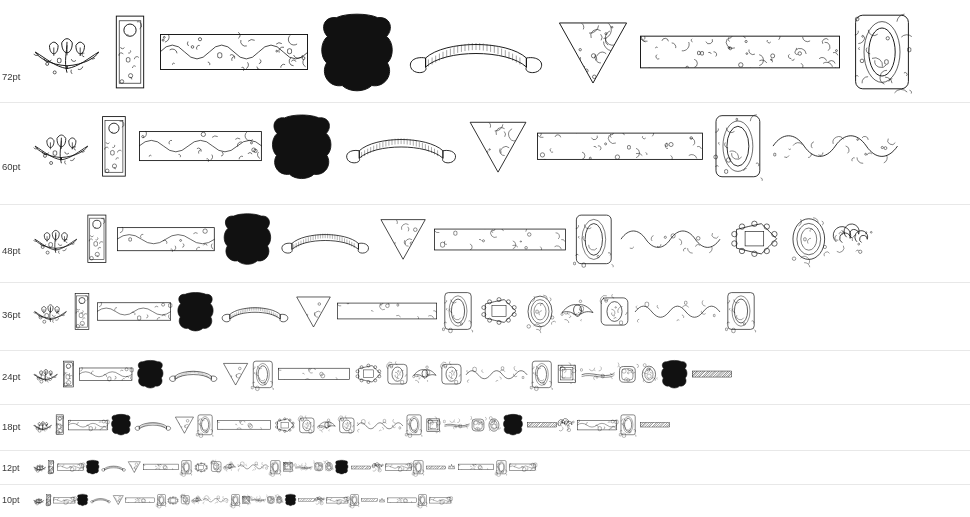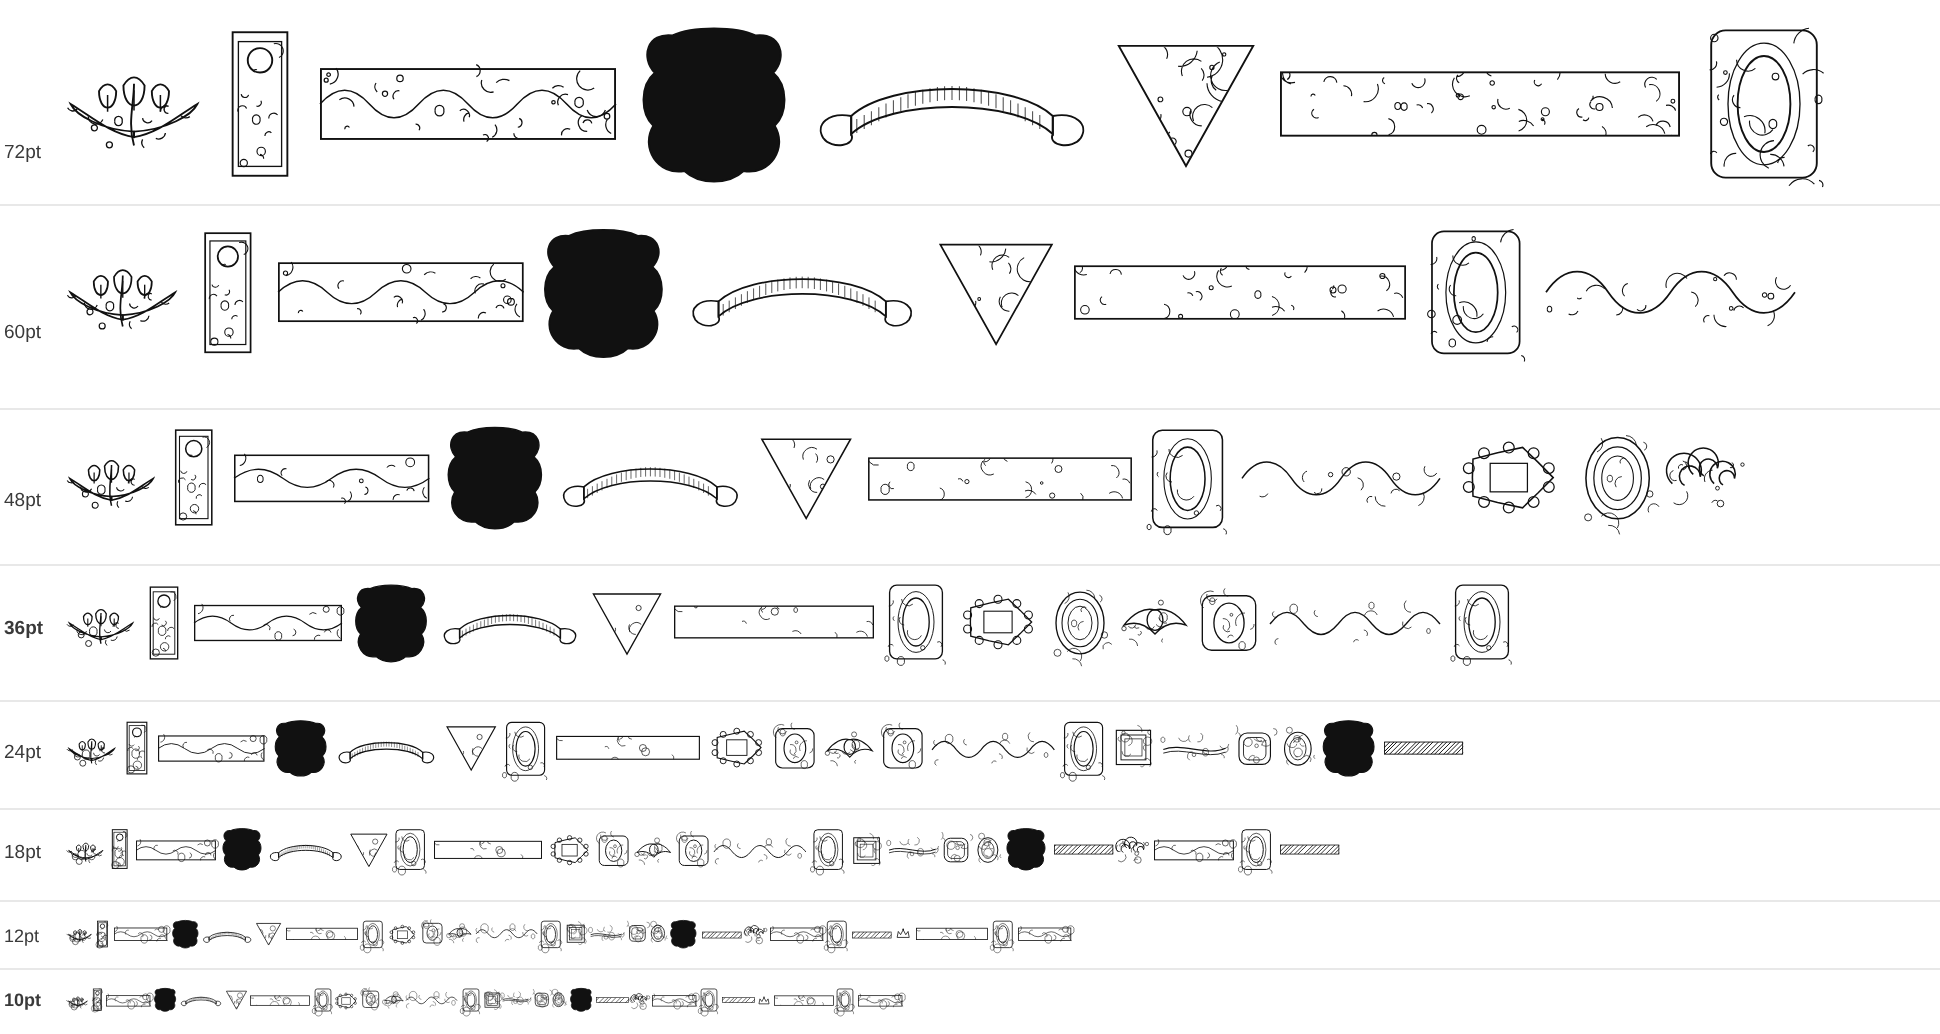--- a/index.html
+++ b/index.html
@@ -327,21 +327,21 @@
       <span class="glyph" style="width: 35.6px; height: 29px; margin-right: 7.9px;">
         <svg class="orn" width="35.64" height="29.040000000000003" viewBox="0 0 35.64 29.040000000000003" xmlns="http://www.w3.org/2000/svg">
           <path d="M0.1980000000000004 16.8432 a8.712 8.712 0 1 1 13.9392 -3.4848 a5.2272 5.2272 0 1 0 -7.8408 4.356" fill="none" stroke="#111111" stroke-width="0.7717836484404162"></path>
           <path d="M10.626000000000001 12.196800000000001 a7.550400000000001 7.550400000000001 0 1 1 12.080640000000002 -3.0201600000000006 a4.53024 4.53024 0 1 0 -6.7953600000000005 3.7752000000000003" fill="none" stroke="#111111" stroke-width="0.7717836484404162"></path>
           <path d="M21.054000000000002 16.8432 a6.3888 6.3888 0 1 1 10.22208 -2.55552 a3.83328 3.83328 0 1 0 -5.74992 3.1944" fill="none" stroke="#111111" stroke-width="0.7717836484404162"></path>
           <path d="M2.3 15.2A2.5 2.5 0 0 1 0.7 10.3 M19.9 26.4A2.0 2.0 0 0 1 22.7 25.4 M16.5 16.0A4.3 4.3 0 0 1 20.3 10.1 M29.9 6.3A1.3 1.3 0 0 1 29.0 8.8 M6.7 5.9A2.8 2.8 0 0 1 8.7 9.1 M5.4 5.5A2.3 2.3 0 0 1 5.5 10.0 M7.3 20.7A4.4 4.4 0 0 1 0.8 26.4 M3.3 9.3A1.5 1.5 0 0 1 5.5 7.5 M22.6 26.8a1.6 1.6 0 1 0 3.3 0a1.6 1.6 0 1 0 -3.3 0 M21.8 19.1a0.9 0.9 0 1 0 1.9 0a0.9 0.9 0 1 0 -1.9 0 M34.4 7.3a0.8 0.8 0 1 0 1.7 0a0.8 0.8 0 1 0 -1.7 0 " fill="none" stroke="#111111" stroke-width="0.46307018906424974"></path>
         </svg>
       </span>
     </div>
     <div class="row-sep" style="top: 282px;"></div>
-    <div class="size-label" style="top: 309px; font-size: 9.5px; font-weight: bold;">36pt</div>
+    <div class="size-label" style="top: 309px; font-size: 9.5px;">36pt</div>
     <div class="glyph-strip" style="left: 34px; top: 284px; height: 54px; width: 934px;">
       <span class="glyph" style="width: 33px; height: 23px; margin-right: 6px;">
         <svg class="orn" width="33" height="23" viewBox="0 0 33 23" xmlns="http://www.w3.org/2000/svg">
           <path d="M16.5 21.849999999999998 C14.85 16.099999999999998,16.5 11.5,16.5 6.44" fill="none" stroke="#111111" stroke-width="0.6717514421272202"></path>
           <path d="M13.86 6.8999999999999995 C13.86 13.547,19.14 13.547,19.14 6.8999999999999995 C17.556 4.162999999999999,15.443999999999999 4.162999999999999,13.86 6.8999999999999995Z" fill="none" stroke="#111111" stroke-width="0.6717514421272202"></path>
           <path d="M16.5 8.073 L16.5 13.155999999999999" fill="none" stroke="#111111" stroke-width="0.5374011537017761"></path>
           <path d="M7.755000000000001 8.28 C7.755000000000001 13.754,12.045 13.754,12.045 8.28 C10.758000000000001 6.026,9.042 6.026,7.755000000000001 8.28Z" fill="none" stroke="#111111" stroke-width="0.6717514421272202"></path>
           <path d="M9.9 9.245999999999999 L9.9 13.432" fill="none" stroke="#111111" stroke-width="0.5374011537017761"></path>
           <path d="M20.955 8.28 C20.955 13.754,25.244999999999997 13.754,25.244999999999997 8.28 C23.958 6.026,22.241999999999997 6.026,20.955 8.28Z" fill="none" stroke="#111111" stroke-width="0.6717514421272202"></path>
           <path d="M23.099999999999998 9.245999999999999 L23.099999999999998 13.432" fill="none" stroke="#111111" stroke-width="0.5374011537017761"></path>
@@ -1072,21 +1072,21 @@
       </span>
       <span class="glyph" style="width: 26.6px; height: 8.3px; margin-right: 2.2px;">
         <svg class="orn" width="26.64" height="8.28" viewBox="0 0 26.64 8.28" xmlns="http://www.w3.org/2000/svg">
           <rect x="0.20152543263816602" y="0.9935999999999999" width="26.23694913472367" height="6.2928" fill="none" stroke="#111111" stroke-width="0.40305086527633205"></rect>
           <path transform="translate(0,0.9935999999999999)" d="M26.9 6.4A1.8 1.8 0 0 1 26.3 3.7 M21.4 6.8A1.5 1.5 0 0 1 23.4 5.3 M22.8 4.6A1.3 1.3 0 0 1 25.4 4.7 M12.0 3.0A1.4 1.4 0 0 1 14.3 4.6 M5.9 3.3A1.4 1.4 0 0 1 7.4 1.1 M20.3 1.1A1.7 1.7 0 0 1 22.5 0.9 M1.3 -1.0A1.8 1.8 0 0 1 0.2 1.9 M17.9 3.5A1.3 1.3 0 0 1 17.5 6.1 M13.5 5.5a1.7 1.7 0 1 0 3.3 0a1.7 1.7 0 1 0 -3.3 0 M22.3 0.7a1.5 1.5 0 1 0 3.0 0a1.5 1.5 0 1 0 -3.0 0 M24.7 1.0a1.7 1.7 0 1 0 3.3 0a1.7 1.7 0 1 0 -3.3 0 " fill="none" stroke="#111111" stroke-width="0.26198306242961583"></path>
           <path d="M0 4.14 Q3.33 1.656 6.66 4.14 Q9.99 6.624 13.32 4.14 Q16.65 1.656 19.98 4.14 Q23.310000000000002 6.624 26.64 4.14" fill="none" stroke="#111111" stroke-width="0.32244069222106564"></path>
         </svg>
       </span>
     </div>
     <div class="row-sep" style="top: 484px;"></div>
-    <div class="size-label" style="top: 495px; font-size: 9px; font-weight: bold;">10pt</div>
+    <div class="size-label" style="top: 495px; font-size: 9px;">10pt</div>
     <div class="glyph-strip" style="left: 34px; top: 486px; height: 28px; width: 934px;">
       <span class="glyph" style="width: 9.9px; height: 6.9px; margin-right: 1.8px;">
         <svg class="orn" width="9.9" height="6.8999999999999995" viewBox="0 0 9.9 6.8999999999999995" xmlns="http://www.w3.org/2000/svg">
           <path d="M4.95 6.554999999999999 C4.455 4.829999999999999,4.95 3.4499999999999997,4.95 1.932" fill="none" stroke="#111111" stroke-width="0.3679334178897046"></path>
           <path d="M4.158 2.07 C4.158 4.0641,5.742 4.0641,5.742 2.07 C5.2668 1.2489,4.6332 1.2489,4.158 2.07Z" fill="none" stroke="#111111" stroke-width="0.3679334178897046"></path>
           <path d="M4.95 2.4219 L4.95 3.9468" fill="none" stroke="#111111" stroke-width="0.29434673431176367"></path>
           <path d="M2.3265000000000002 2.4839999999999995 C2.3265000000000002 4.126199999999999,3.6135 4.126199999999999,3.6135 2.4839999999999995 C3.2274000000000003 1.8077999999999996,2.7126 1.8077999999999996,2.3265000000000002 2.4839999999999995Z" fill="none" stroke="#111111" stroke-width="0.3679334178897046"></path>
           <path d="M2.97 2.7737999999999996 L2.97 4.029599999999999" fill="none" stroke="#111111" stroke-width="0.29434673431176367"></path>
           <path d="M6.286499999999999 2.4839999999999995 C6.286499999999999 4.126199999999999,7.5735 4.126199999999999,7.5735 2.4839999999999995 C7.187399999999999 1.8077999999999996,6.6726 1.8077999999999996,6.286499999999999 2.4839999999999995Z" fill="none" stroke="#111111" stroke-width="0.3679334178897046"></path>
           <path d="M6.93 2.7737999999999996 L6.93 4.029599999999999" fill="none" stroke="#111111" stroke-width="0.29434673431176367"></path>

